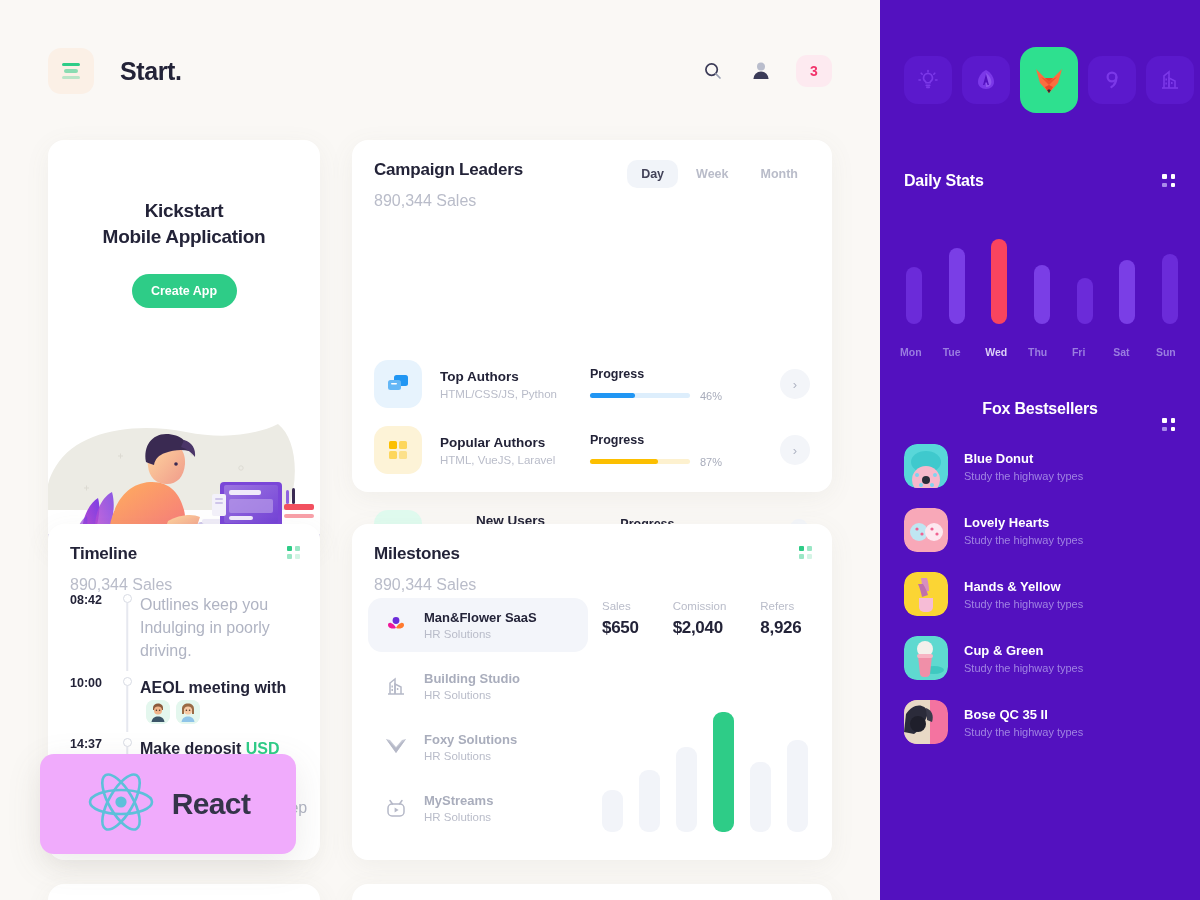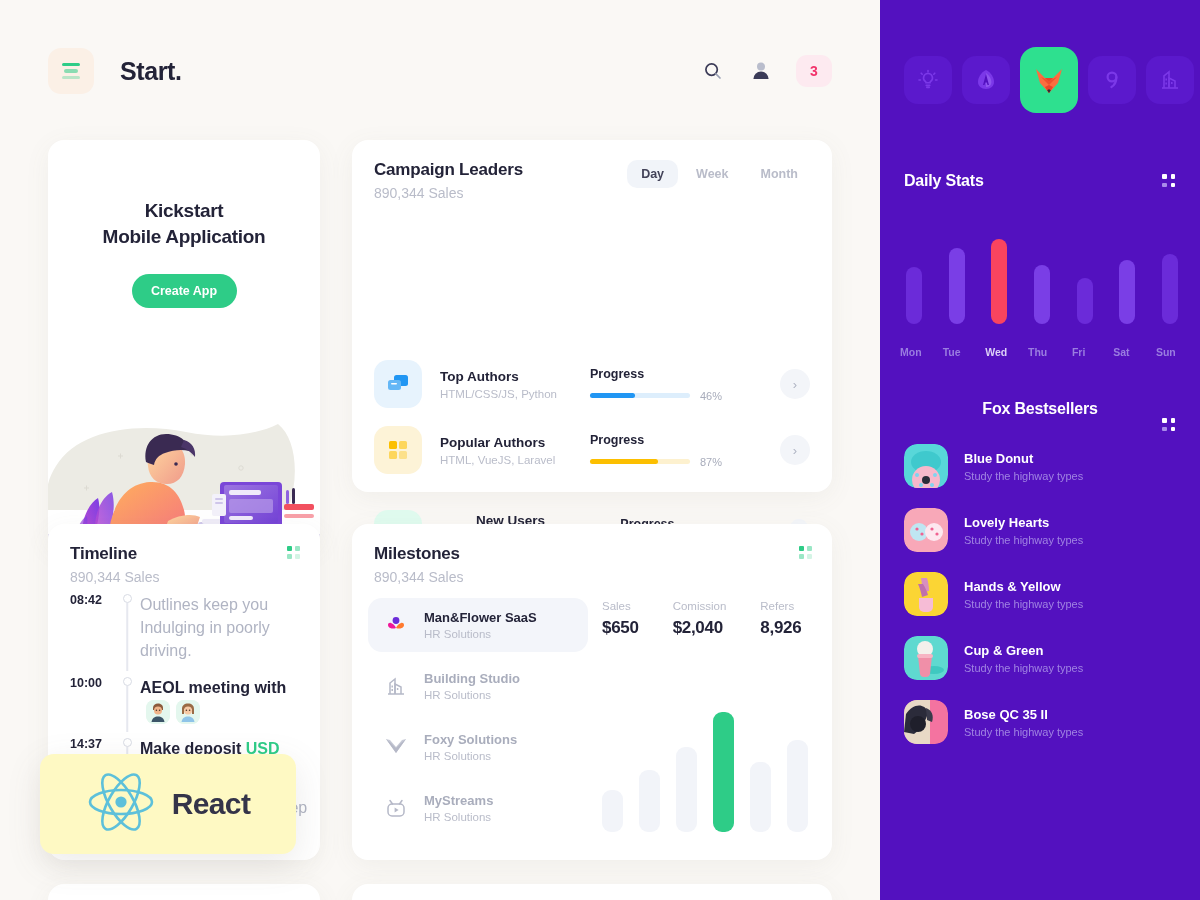--- a/index.html
+++ b/index.html
@@ -44,21 +44,21 @@
     display: flex; align-items: center; justify-content: center;
     color: #f2336b; font-size: 14px; font-weight: bold;
   }
 
   
   .card {
     position: absolute; background: #ffffff; border-radius: 16px;
     box-shadow: 0 6px 26px rgba(120,110,100,.07);
   }
   .card-title { font-size: 17px; font-weight: bold; color: #232338; letter-spacing: -.2px; }
-  .card-sub { font-size: 14px; color: #b9bcc9; margin-top: 5px; }
+  .card-sub { font-size: 16px; color: #b9bcc9; margin-top: 12px; }
 
   
   #kickstart { left: 48px; top: 140px; width: 272px; height: 408px; overflow: hidden; }
   .ks-title {
     text-align: center; margin-top: 58px; font-size: 19px; font-weight: bold;
     color: #232338; line-height: 1.38; letter-spacing: -.3px;
   }
   .ks-btn {
     display: block; margin: 24px auto 0; width: 105px; height: 34px;
     background: #2ecc87; color: #fff; border: none; border-radius: 17px;
@@ -146,21 +146,21 @@
   .ms-bar { width: 21px; border-radius: 9px; background: #f2f4f9; }
   .ms-bar.hl { background: #2ecc87; }
 
   
   #bottom-left { left: 48px; top: 884px; width: 272px; height: 60px; }
   #bottom-right { left: 352px; top: 884px; width: 480px; height: 60px; }
 
   
   #react-card {
     position: absolute; left: 40px; top: 754px; width: 256px; height: 100px;
-    background: #fef9c3; border-radius: 14px;
+    background: #f0abfc; border-radius: 14px;
     box-shadow: 0 10px 34px rgba(110,100,90,.13);
     display: flex; align-items: center; justify-content: center; gap: 16px;
     z-index: 30;
   }
   .react-label { font-size: 30px; font-weight: bold; color: #343449; letter-spacing: -.6px; }
 
   
   .side {
     position: absolute; right: 0; top: 0; width: 320px; height: 900px;
     background: #5311bf;

